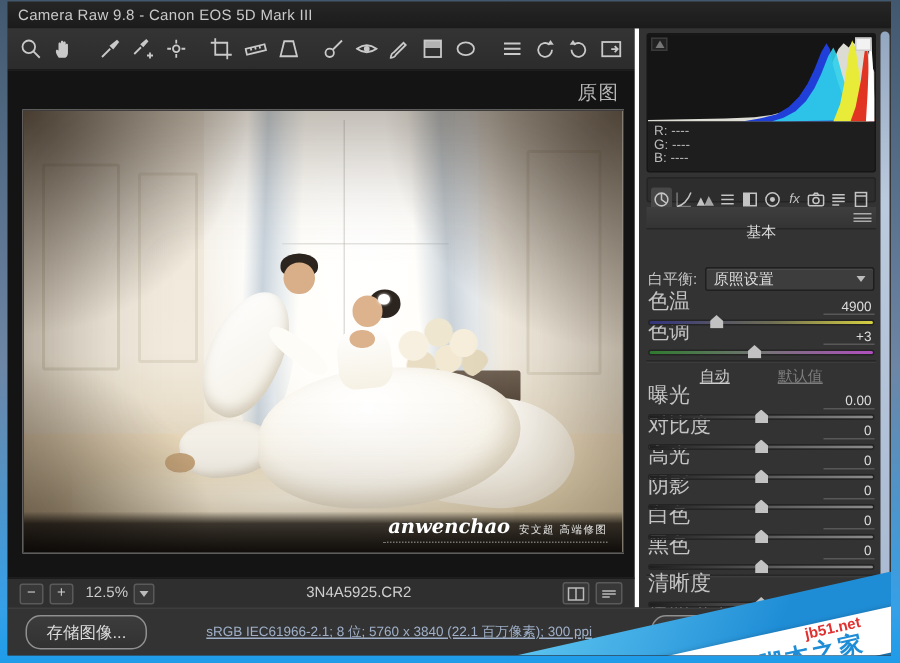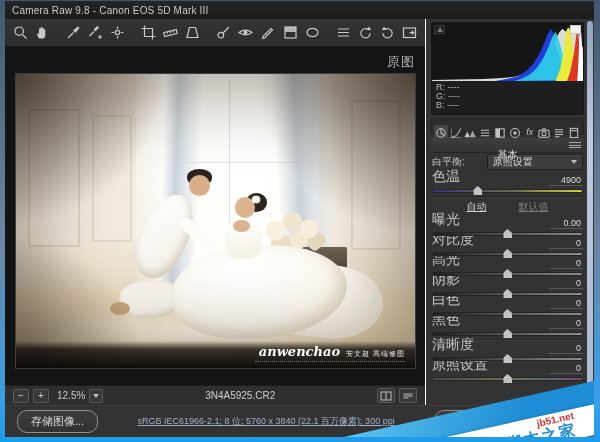--- a/index.html
+++ b/index.html
@@ -7,21 +7,21 @@
 
   .chrome { width:600px; height:442px; padding:1px 6px 5px 5px; position:relative;
             background:linear-gradient(180deg,#42586f 0%,#6d86a5 55%,#35a0e8 92%,#1e9be8 100%); }
   .window { width:100%; height:100%; background:#333; display:flex; flex-direction:column; position:relative; overflow:hidden; }
 
   
   .titlebar { height:18px; background:linear-gradient(#262626,#1b1b1b); color:#c9c9c9; font-size:10px;
               display:flex; align-items:center; padding-left:7px; letter-spacing:.2px; flex:0 0 auto; }
 
   .body { flex:1; display:flex; min-height:0; }
-  .left-col { width:421px; display:flex; flex-direction:column; border-right:1px solid #ffffff; }
+  .left-col { width:421px; display:flex; flex-direction:column; border-right:3px solid #ffffff; }
 
   
   .toolbar { height:28px; background:linear-gradient(#343434,#2c2c2c); border-bottom:1px solid #1a1a1a;
              display:flex; align-items:center; padding:0 6px; gap:3px; flex:0 0 auto; }
   .tool { width:20px; height:20px; display:flex; align-items:center; justify-content:center; border-radius:2px; }
   .tool svg { width:15px; height:15px; stroke:#c9c9c9; fill:none; stroke-width:1.2; }
   .tool svg .f { fill:#c9c9c9; stroke:none; }
   .tgap { width:6px; }
   .tool.right { margin-left:auto; }
 
@@ -128,21 +128,21 @@
   .tab svg { width:12px; height:12px; stroke:#c4c4c4; fill:none; stroke-width:1.1; }
   .tab svg .f { fill:#c4c4c4; stroke:none; }
   .tab .fx { font-size:9px; font-style:italic; color:#c4c4c4; line-height:1; }
 
   .panel-hd { height:15px; margin-top:3px; background:linear-gradient(#3e3e3e,#343434); border-bottom:1px solid #262626;
               display:flex; align-items:center; position:relative; }
   .panel-hd .ttl { flex:1; text-align:center; color:#dcdcdc; font-size:10px;margin-top:20px; }
   .flyout { position:absolute; right:3px; width:12px; height:10px; display:flex; flex-direction:column; justify-content:space-between; padding:2px 0; }
   .flyout i { display:block; height:1px; background:#aaa; }
 
-  .wb-row { display:flex; align-items:center; gap:22px; margin:1px 1px 5px 1px; }
+  .wb-row { display:flex; align-items:center; gap:5px; margin:25px 1px 5px 1px; }
   .wb-label { color:#c4c4c4; }
   .wb-select { flex:1; height:16px; background:#3d3d3d; border:1px solid #1f1f1f; border-radius:2px;
                display:flex; align-items:center; padding:0 5px; color:#ddd; box-shadow:inset 0 1px 0 #4a4a4a; }
   .wb-select .txt { flex:1; }
 
   .srow { margin:0 1px 2px 1px; }
   .sl-top { display:flex; align-items:flex-end; justify-content:space-between; height:11px; }
   .sl-label { color:#c4c4c4; font-size:14px; }
   .sl-value { min-width:34px; text-align:right; color:#dedede; font-size:9px;
               border-bottom:1px solid #585858; padding:0 2px 0 2px; }
@@ -461,20 +461,29 @@
 
       <div class="srow">
         <div class="sl-top">
               <span class="sl-label">色温</span>
               <span class="sl-value">4900</span>
             </div>
         <div class="sl-track temp">
               <span class="sl-thumb" style="left: 30%;"></span>
             </div>
       </div>
+      <div class="srow">
+        <div class="sl-top">
+              <span class="sl-label">色调</span>
+              <span class="sl-value">+3</span>
+            </div>
+        <div class="sl-track tint">
+              <span class="sl-thumb" style="left: 47%;"></span>
+            </div>
+      </div>
 
       <div class="pdiv"></div>
       <div class="auto-row">
         <span class="a1">自动</span>
         <span class="a2">默认值</span>
       </div>
 
       <div class="srow">
         <div class="sl-top">
               <span class="sl-label">曝光</span>

